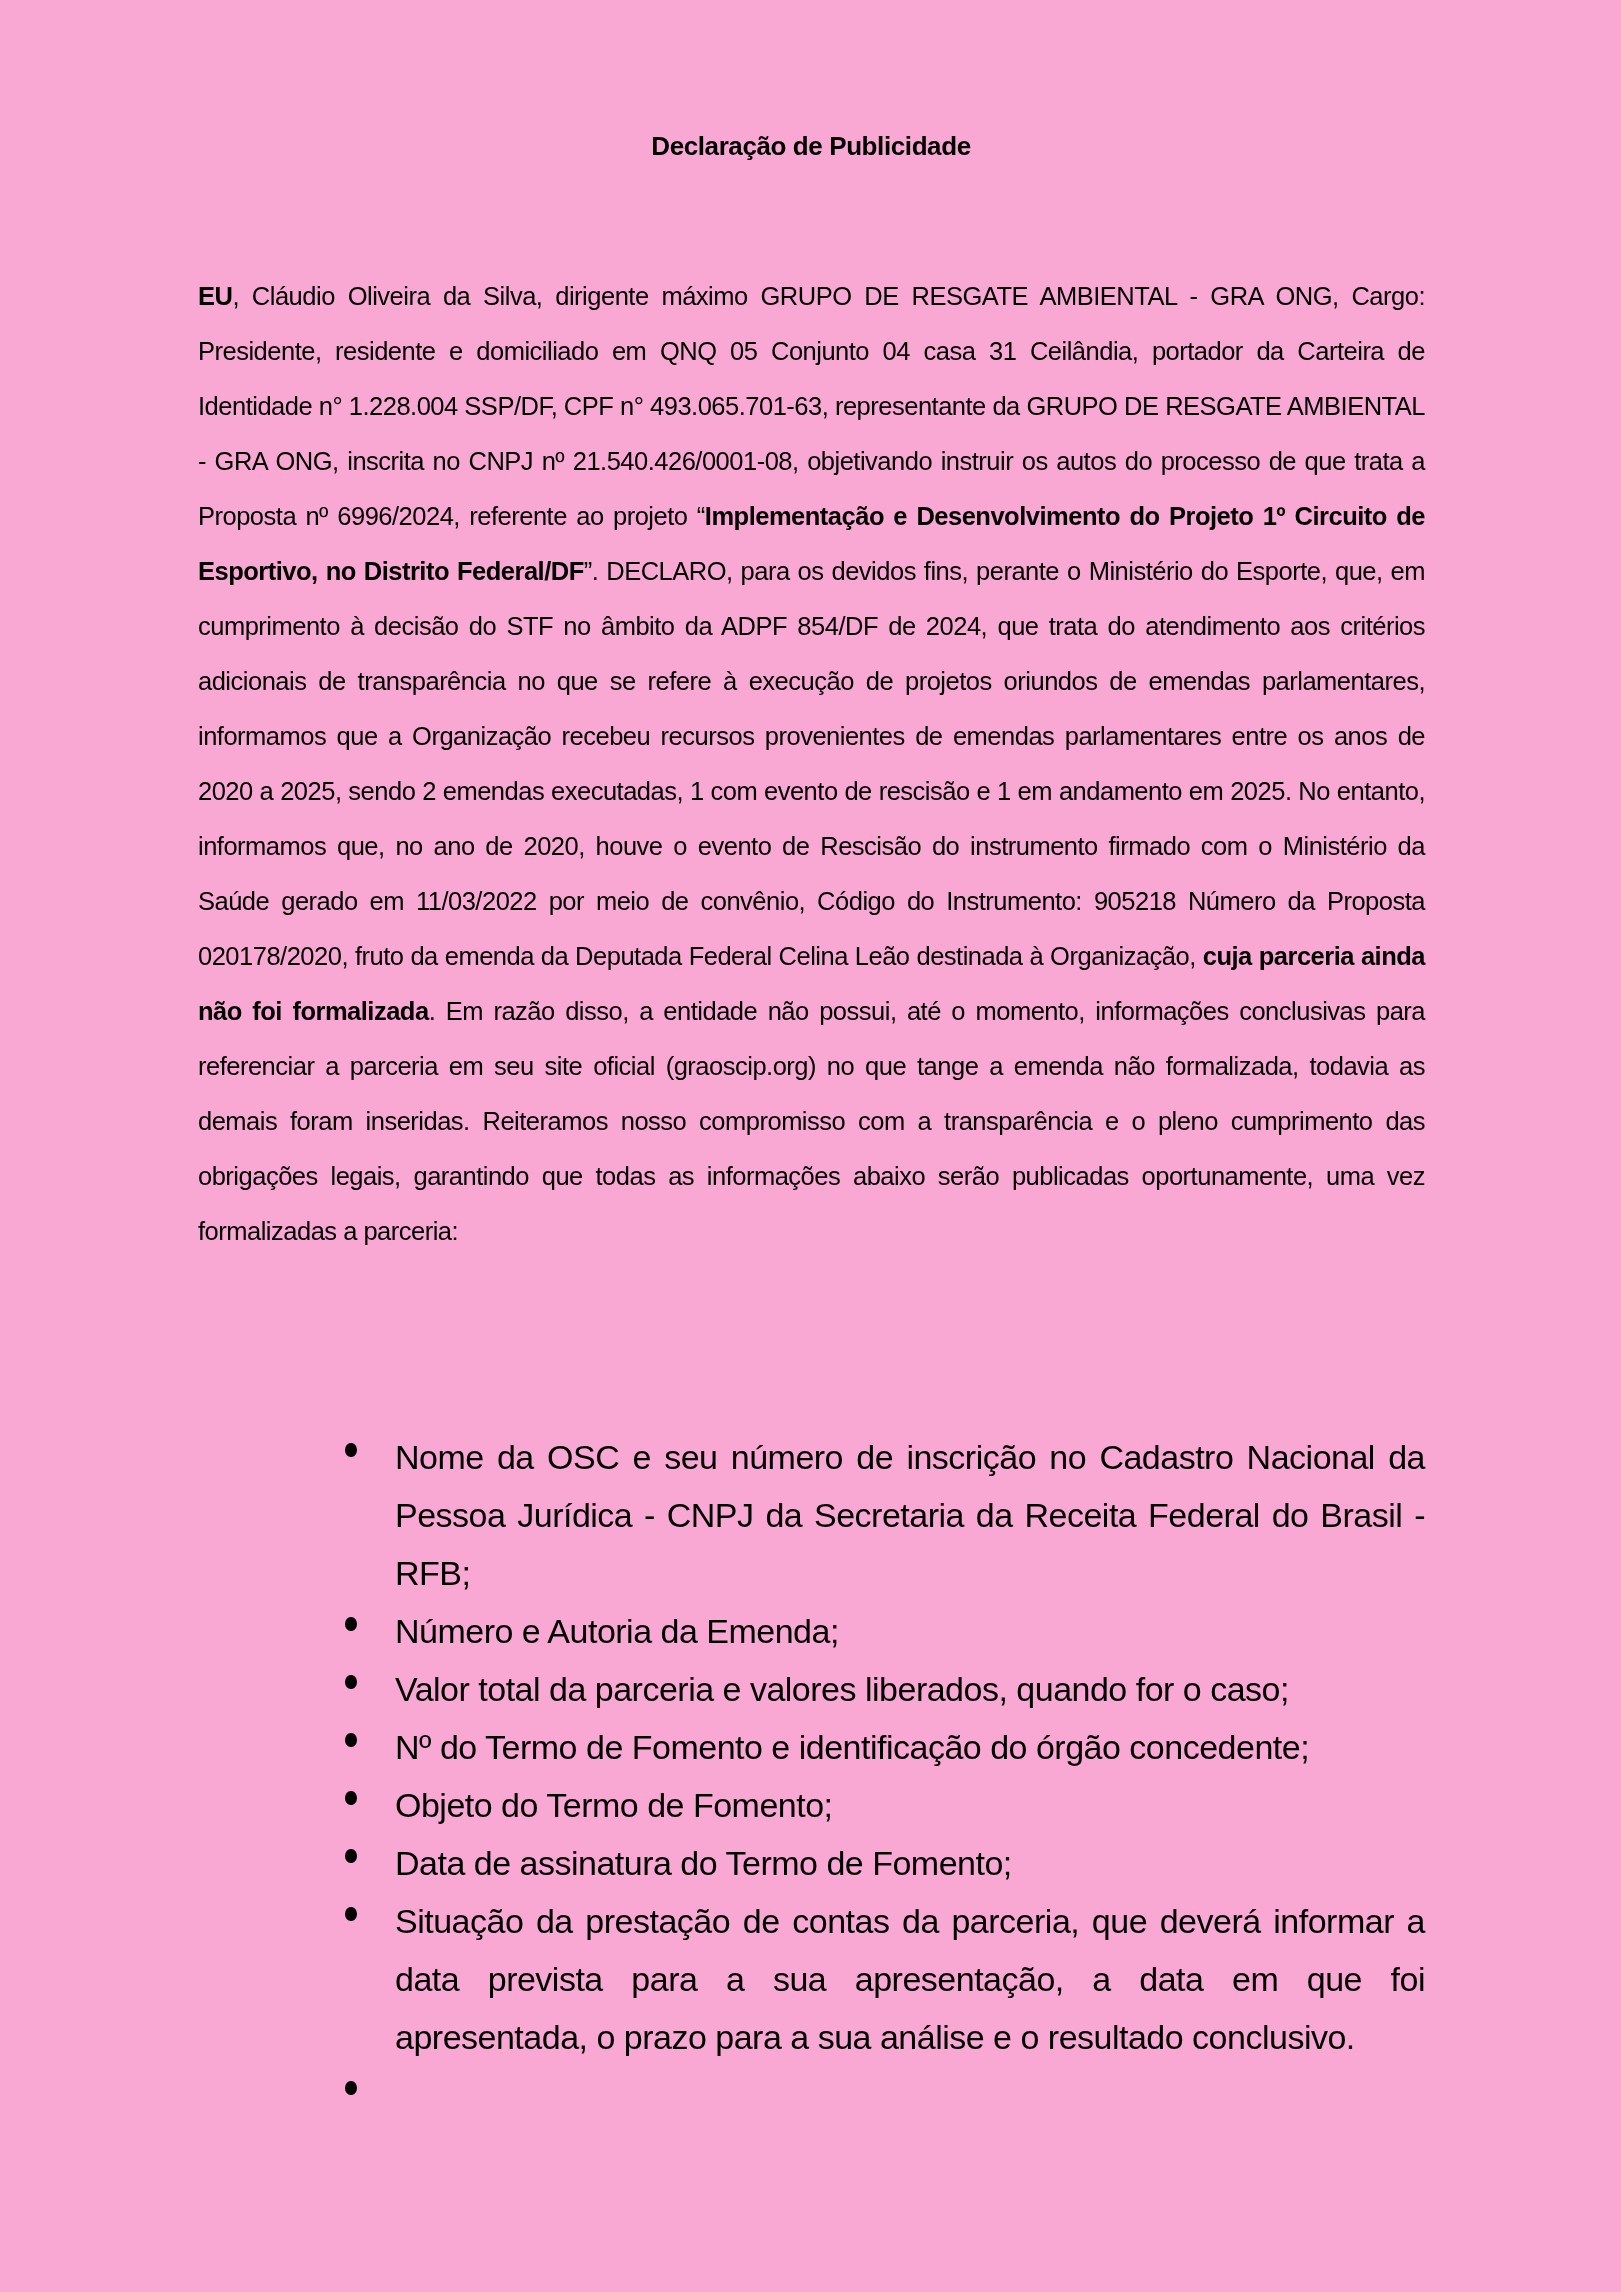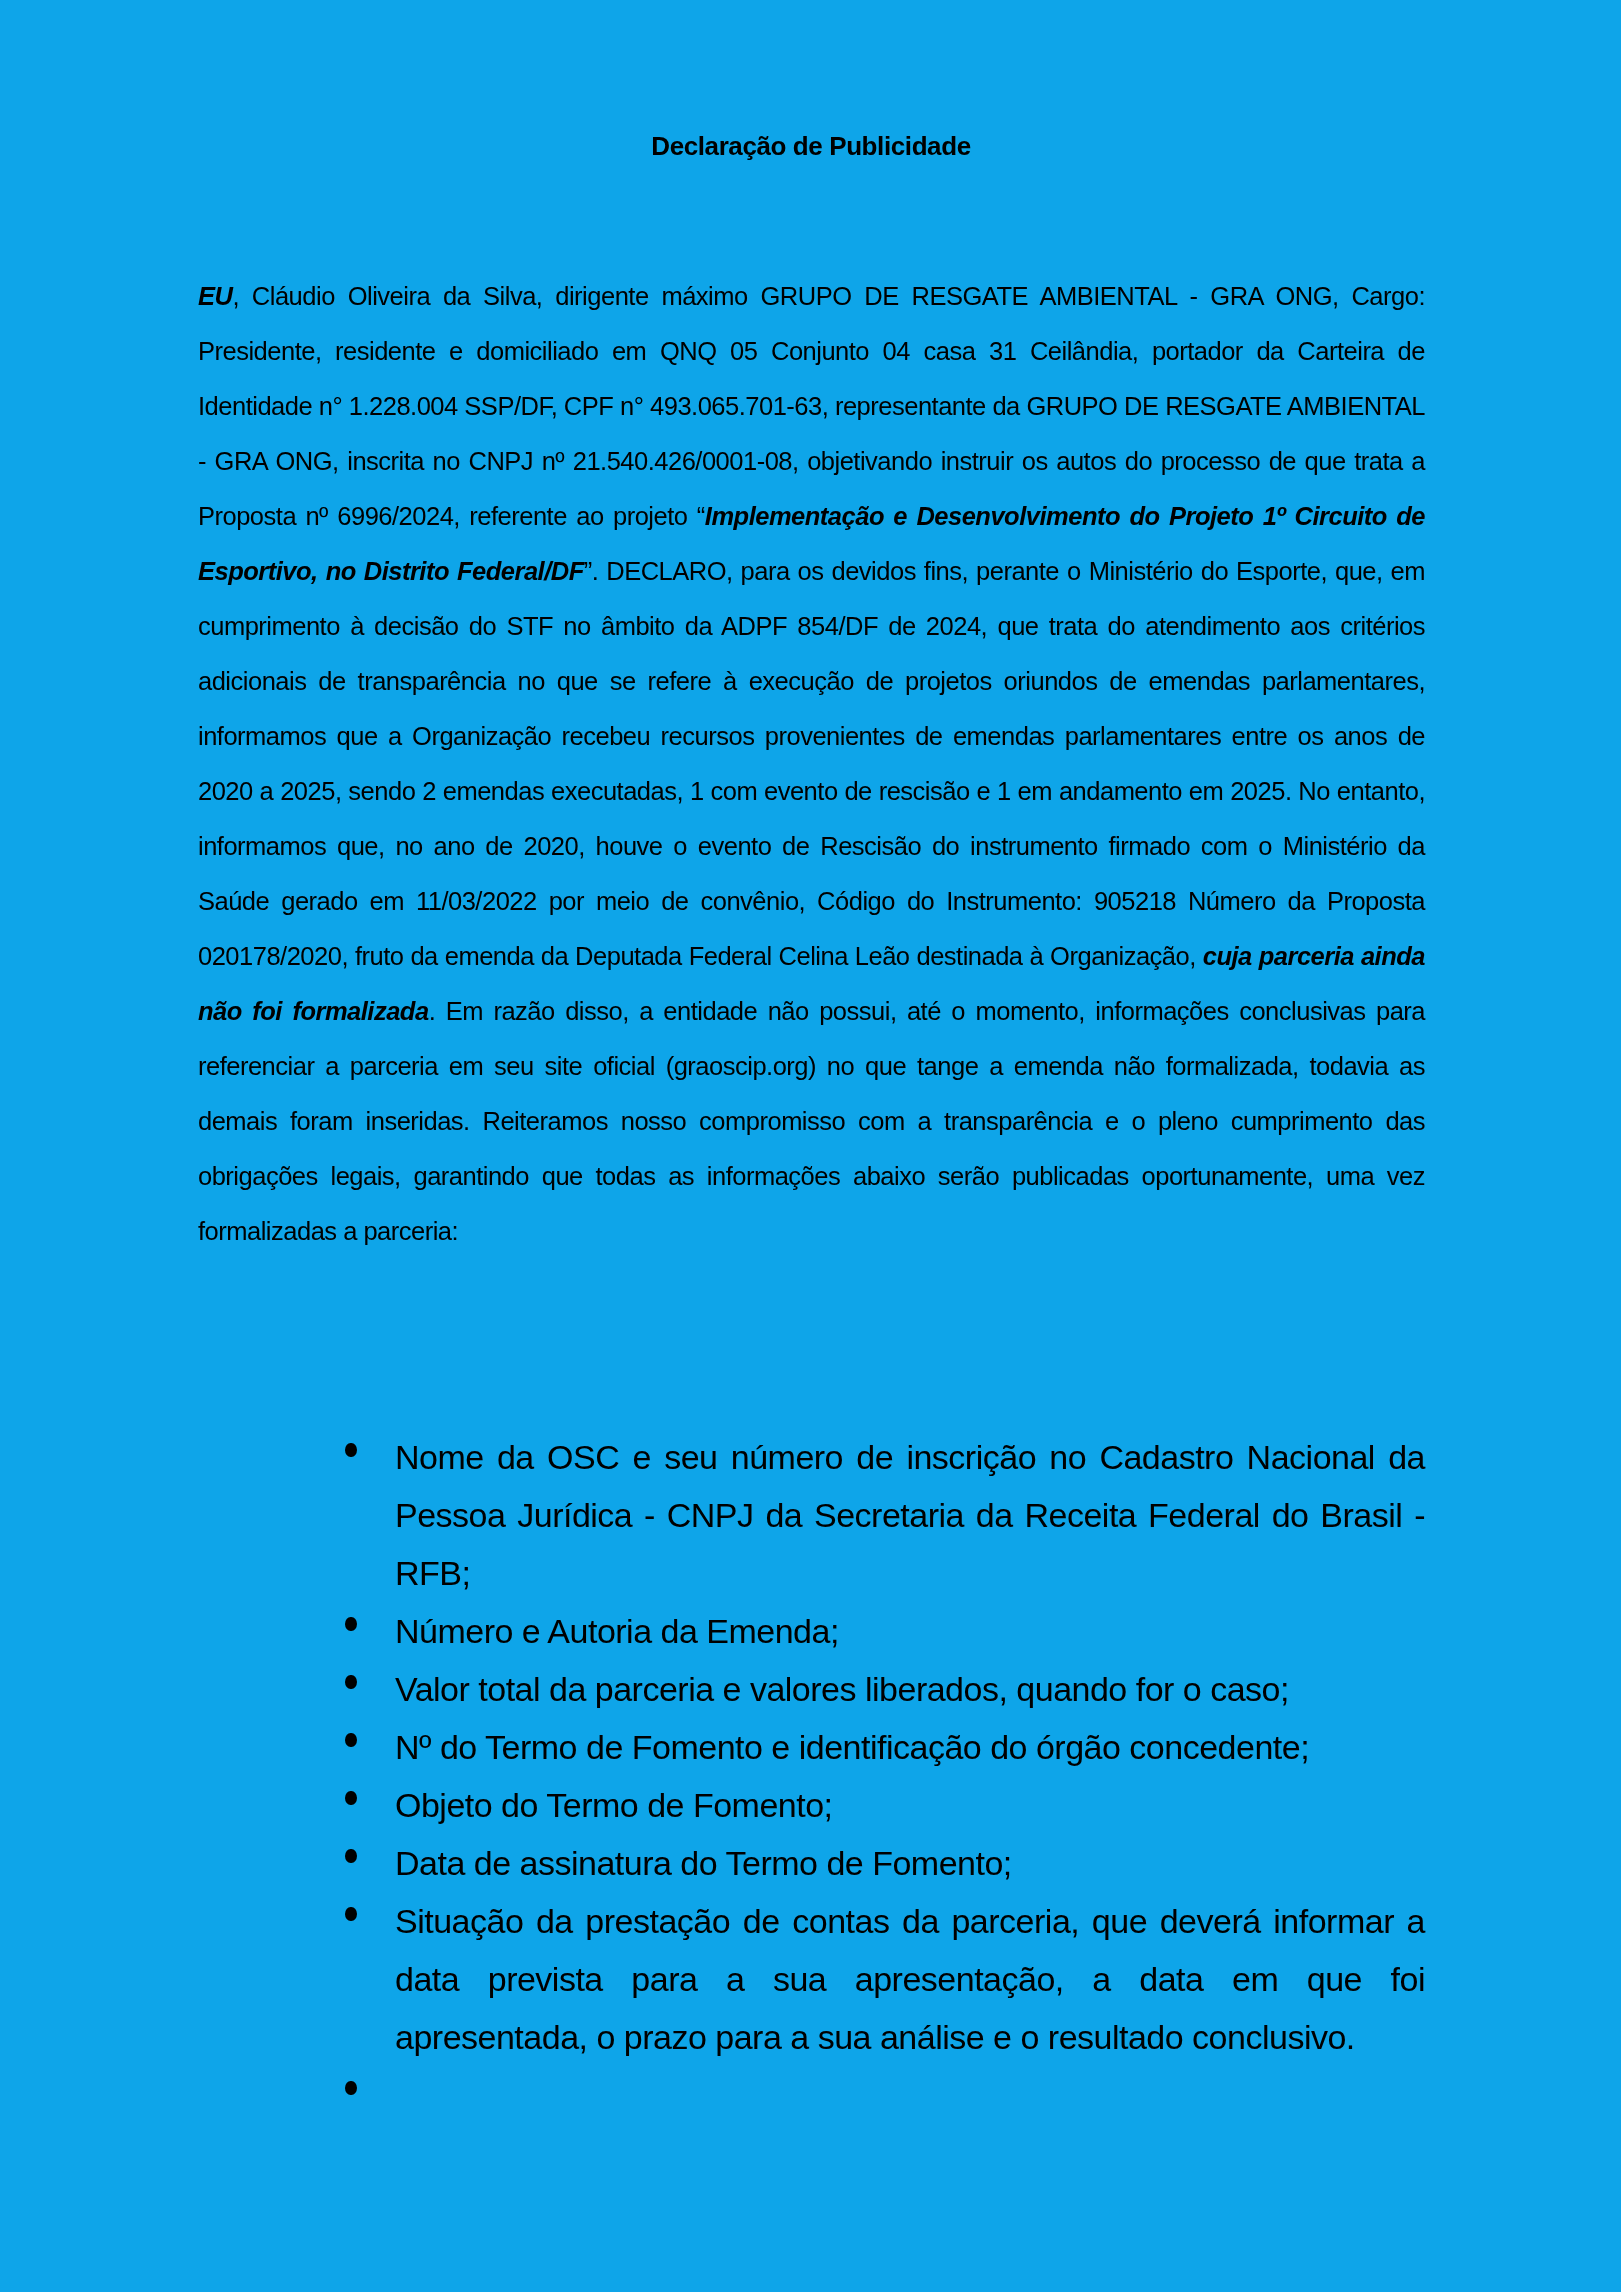--- a/index.html
+++ b/index.html
@@ -1,29 +1,29 @@
 <!DOCTYPE html>
 <html style="font-size:14.3px"><head>
 <meta charset="utf-8">
 <style>
   html, body { margin: 0; padding: 0; background: #ffffff; }
   body { width: 1622px; height: 2293px; position: relative; overflow: hidden; color: #000; }
-  .page { position: absolute; left: 0; top: 0; width: 1622px; height: 2293px; background: #0ea5e9; }
+  .page { position: absolute; left: 0; top: 0; width: 1622px; height: 2293px; background: #f9a8d4; }
   .title {
     position: absolute; top: 131px; left: 0; width: 1622px; text-align: center;
     font-family: "Liberation Sans", sans-serif; font-weight: bold; font-size: 26px;
     letter-spacing: -0.4px; margin: 0;
   }
   .body-text {
     position: absolute; left: 198px; top: 269px; width: 1227px;
     font-family: "Liberation Sans", sans-serif; font-size: 25.5px;
     line-height: 55px; text-align: justify; margin: 0;
     letter-spacing: -0.5px;
   }
-  .body-text b { font-weight: bold; font-style: italic; }
+  .body-text b { font-weight: bold; }
   .list {
     position: absolute; left: 340px; top: 1428px; width: 1085px;
     margin: 0; padding: 0; list-style: none;
     font-family: "Liberation Sans", sans-serif; font-size: 34px;
     line-height: 58px; letter-spacing: -0.5px;
   }
   .list li { position: relative; padding-left: 55px; text-align: justify; }
   .bullet {
     position: absolute; left: 5.4px; top: 15px; width: 11.6px; height: 14.3px;
     border-radius: 50%; background: #000;

